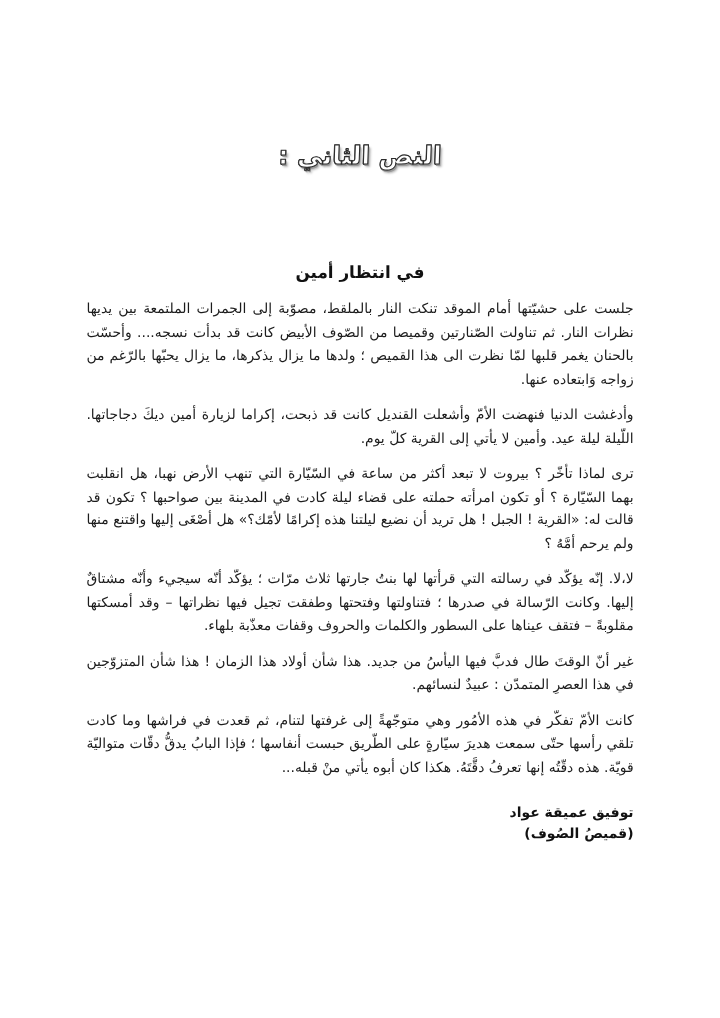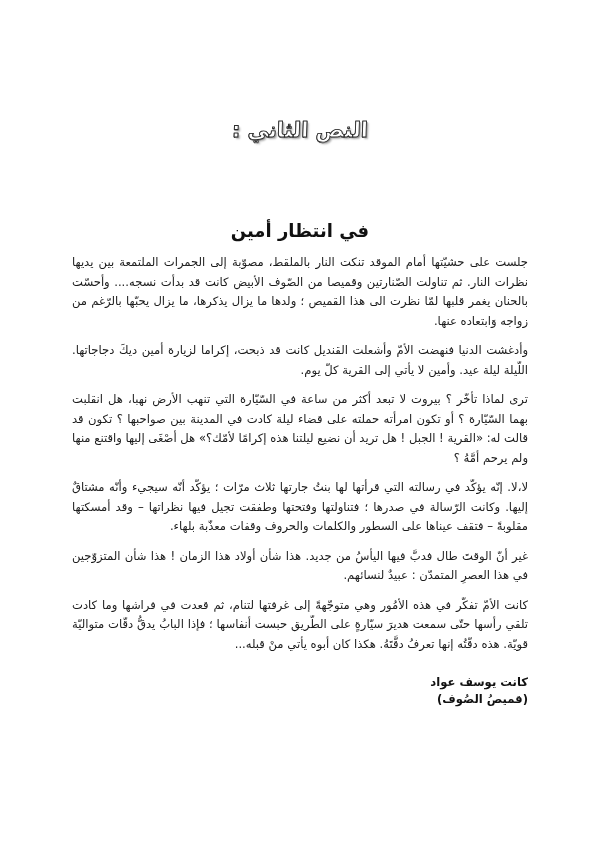--- a/index.html
+++ b/index.html
@@ -50,21 +50,21 @@
       0 0.5px 0 #3a3a3a,
       2px 2px 2px rgba(0,0,0,0.30);
     transform: skewX(-2deg);
     direction: rtl;
     white-space: nowrap;
   }
 
   
   .section-title {
     text-align: center;
-    font-size: 18px;
+    font-size: 14px;
     font-weight: 700;
     color: #111111;
     margin-top: 62px;
     margin-bottom: 12px;
     direction: rtl;
     letter-spacing: 0.3px;
   }
 
   
   .para {
@@ -111,18 +111,18 @@
     <div class="section-title">في انتظار أمين</div>
 
     <p class="para">جلست على حشيّتها أمام الموقد تنكت النار بالملقط، مصوّبة إلى الجمرات الملتمعة بين يديها نظرات النار. ثم تناولت الصّنارتين وقميصا من الصّوف الأبيض كانت قد بدأت نسجه.... وأحسّت بالحنان يغمر قلبها لمّا نظرت الى هذا القميص ؛ ولدها ما يزال يذكرها، ما يزال يحبّها بالرّغم من زواجه وَابتعاده عنها.</p>
     <p class="para">وأدغشت الدنيا فنهضت الأمّ وأشعلت القنديل كانت قد ذبحت، إكراما لزيارة أمين ديكَ دجاجاتها. اللّيلة ليلة عيد. وأمين لا يأتي إلى القرية كلّ يوم.</p>
     <p class="para">ترى لماذا تأخّر ؟ بيروت لا تبعد أكثر من ساعة في السّيّارة التي تنهب الأرض نهبا، هل انقلبت بهما السّيّارة ؟ أو تكون امرأته حملته على قضاء ليلة كادت في المدينة بين صواحبها ؟ تكون قد قالت له: «القرية ! الجبل ! هل تريد أن نضيع ليلتنا هذه إكرامًا لأمّك؟» هل أصْغَى إليها واقتنع منها ولم يرحم أمَّهُ ؟</p>
     <p class="para">لا،لا. إنّه يؤكّد في رسالته التي قرأتها لها بنتُ جارتها ثلاث مرّات ؛ يؤكّد أنّه سيجيء وأنّه مشتاقٌ إليها. وكانت الرّسالة في صدرها ؛ فتناولتها وفتحتها وطفقت تجيل فيها نظراتها – وقد أمسكتها مقلوبةً – فتقف عيناها على السطور والكلمات والحروف وقفات معذّبة بلهاء.</p>
     <p class="para">غير أنّ الوقتَ طال فدبَّ فيها اليأسُ من جديد. هذا شأن أولاد هذا الزمان ! هذا شأن المتزوّجين في هذا العصرِ المتمدّن : عبيدٌ لنسائهم.</p>
     <p class="para">كانت الأمّ تفكّر في هذه الأمُور وهي متوجّهةً إلى غرفتها لتنام، ثم قعدت في فراشها وما كادت تلقي رأسها حتّى سمعت هديرَ سيّارةٍ على الطّريق حبست أنفاسها ؛ فإذا البابُ يدقُّ دقّات متواليّة قويّة. هذه دقّتُه إنها تعرفُ دقَّتَهُ. هكذا كان أبوه يأتي منْ قبله...</p>
 
     <div class="signature">
-      <div class="author-name">كانت يوسف عواد</div>
+      <div class="author-name">توفيق عميقة عواد</div>
       <div class="source-title">(قميصُ الصُوف)</div>
     </div>
 
   </div>
 </div>
 
 </body></html>

